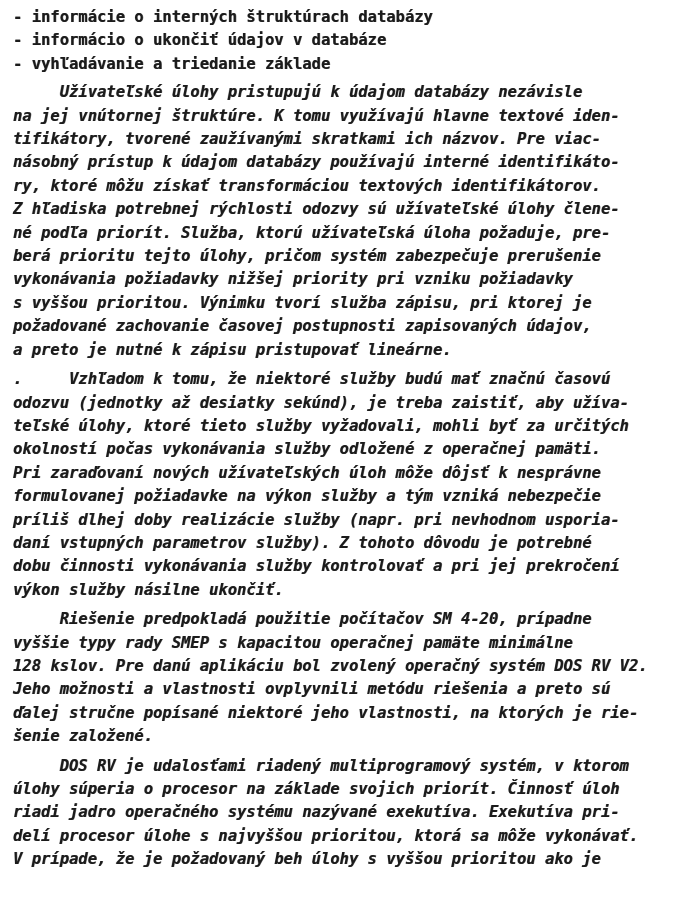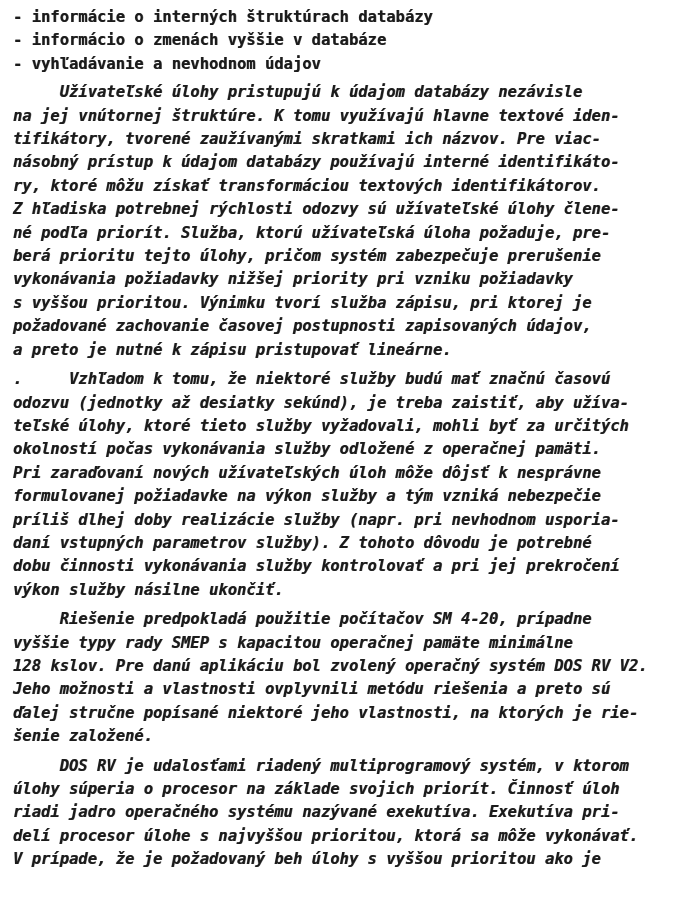--- a/index.html
+++ b/index.html
@@ -35,22 +35,22 @@
     margin: 0 0 5px 0;
   }
 </style>
 </head>
 <body>
 
 <div class="page">
 
   <div class="bullet-list">
     <div class="line">- informácie o interných štruktúrach databázy</div>
-    <div class="line">- informácio o zmenách vyššie v databáze</div>
-    <div class="line">- vyhľadávanie a nevhodnom údajov</div>
+    <div class="line">- informácio o ukončiť údajov v databáze</div>
+    <div class="line">- vyhľadávanie a triedanie základe</div>
   </div>
 
   <div class="block">     Užívateľské úlohy pristupujú k údajom databázy nezávisle
 na jej vnútornej štruktúre. K tomu využívajú hlavne textové iden-
 tifikátory, tvorené zaužívanými skratkami ich názvov. Pre viac-
 násobný prístup k údajom databázy používajú interné identifikáto-
 ry, ktoré môžu získať transformáciou textových identifikátorov.
 Z hľadiska potrebnej rýchlosti odozvy sú užívateľské úlohy člene-
 né podľa priorít. Služba, ktorú užívateľská úloha požaduje, pre-
 berá prioritu tejto úlohy, pričom systém zabezpečuje prerušenie

